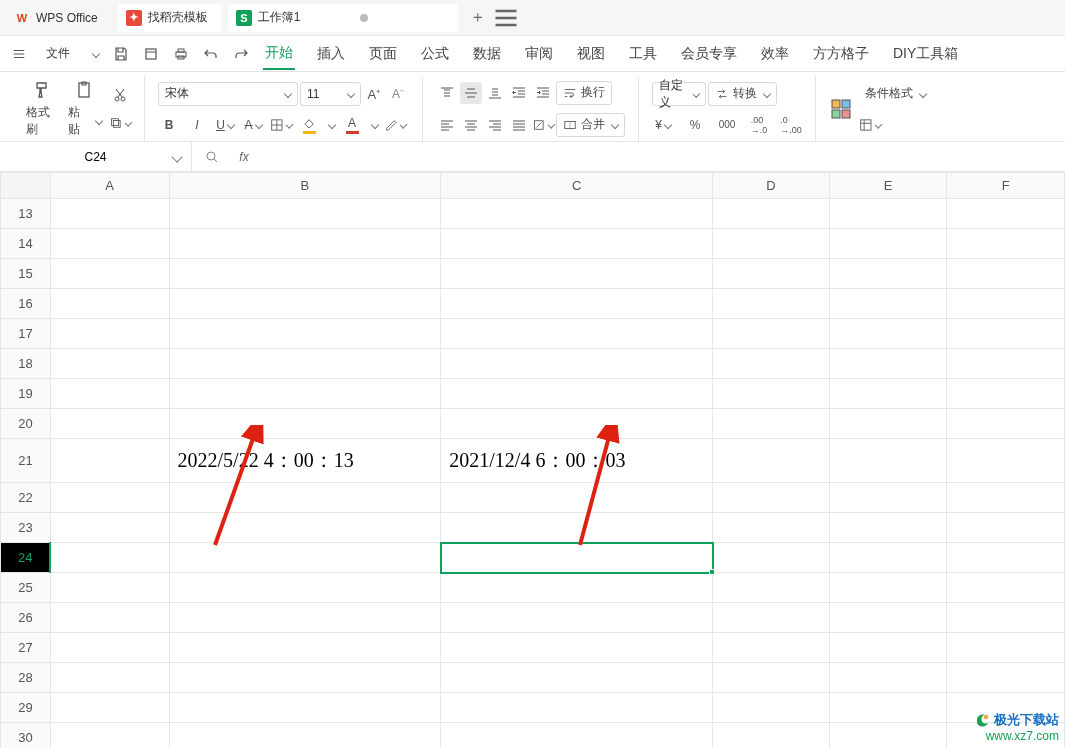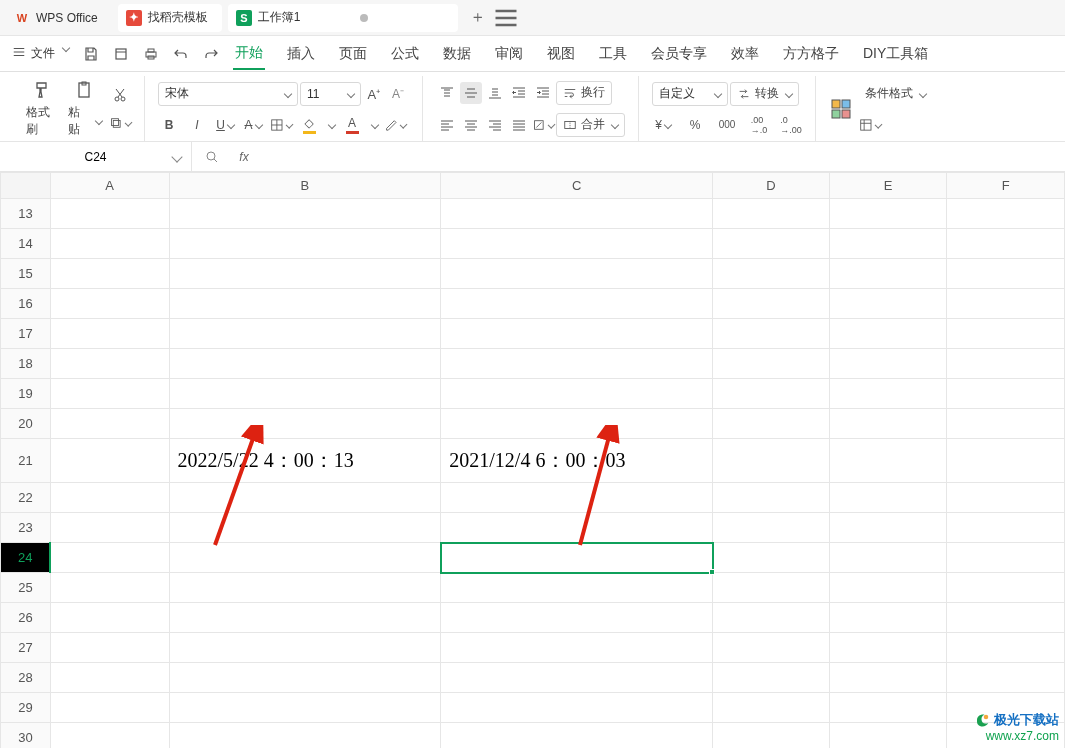--- a/index.html
+++ b/index.html
@@ -14,21 +14,21 @@
   .ico-docer { background:#e64a3b; color:#fff; }
   .ico-sheet { background:#0fa05b; color:#fff; }
   .tab-close-dot { margin-left:60px; width:8px; height:8px; border-radius:50%; background:#bbb; }
   .tab-add { width:28px; height:28px; display:flex; align-items:center; justify-content:center; font-size:16px; color:#666; cursor:pointer; }
   .tab-burger { width:28px; height:28px; display:flex; align-items:center; justify-content:center; font-size:14px; color:#666; cursor:pointer; }
 
   
   .menubar { height:36px; display:flex; align-items:center; padding-left:12px; border-bottom:1px solid #e0e0e0; }
   .menubar .pre-icons { display:flex; align-items:center; gap:14px; margin-right:14px; }
   .pre-icons svg, .pre-icons .u { width:16px; height:16px; color:#555; }
-  .file-menu { display:flex; gap:5px; font-size:12px; color:#333; margin-right:14px; cursor:pointer;}
+  .file-menu { display:flex; align-items:center; gap:20px; font-size:12px; color:#333; margin-right:14px; cursor:pointer;}
   .menubar .tabs { display:flex; align-items:center; gap:20px; font-size:14px; color:#444; }
   .menu-tab { padding:6px 2px; cursor:pointer; }
   .menu-tab.active { color:#0fa05b; border-bottom:2px solid #0fa05b; font-weight:500; }
 
   
   .ribbon { height:70px; border-bottom:1px solid #e5e5e5; display:flex; align-items:stretch; padding:4px 2px 0 12px; gap:0; }
   .ribbon-group { display:flex; align-items:center; padding:0 10px; border-right:1px solid #e5e5e5; }
   .ribbon-group:last-child { border-right:none; }
   .vbtn { display:flex; flex-direction:column; align-items:center; justify-content:center; gap:4px; padding:0 4px; width:42px; cursor:pointer; font-size:12px; color:#444; }
   .vbtn .ic { width:20px; height:20px; display:flex; align-items:center; justify-content:center; color:#555; }
@@ -306,21 +306,21 @@
           <span>合并</span>
             <span class="chev"></span>
         </div>
       </div>
     </div>
   </div>
 
   <div class="ribbon-group">
     <div class="mini-col" style="gap:8px;">
       <div class="r">
-        <div class="combo" style="width:76px;">
+        <div class="combo" style="width:54px;">
             <span>自定义</span>
             <span class="cv"></span>
           </div>
         <div class="fake-btn">
           <svg width="14" height="14" viewBox="0 0 16 16">
               <path d="M3 5h8l-2-2m2 2l-2 2M13 11H5l2 2m-2-2l2-2" stroke="#555" fill="none"></path>
             </svg>
           <span>转换</span>
             <span class="chev"></span>
           </div>

